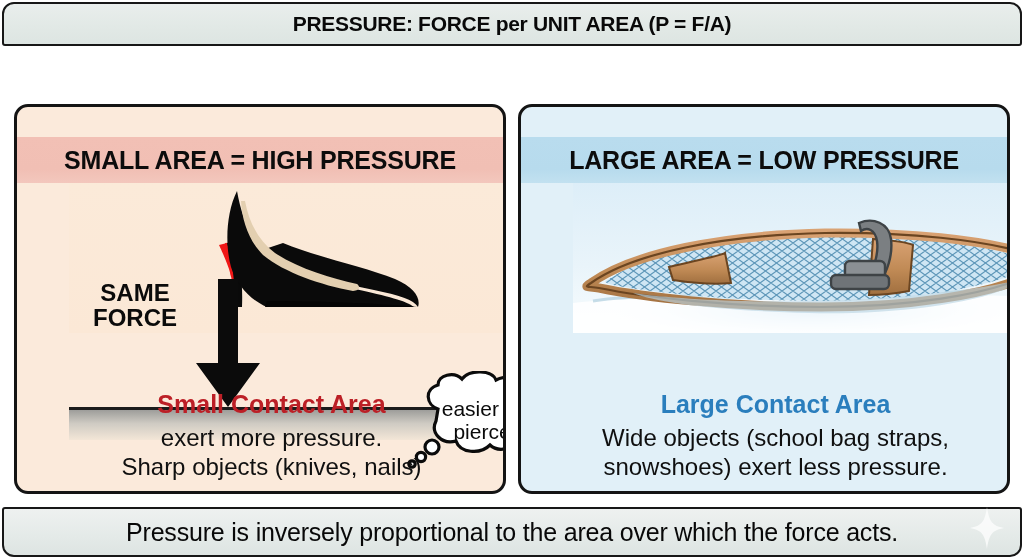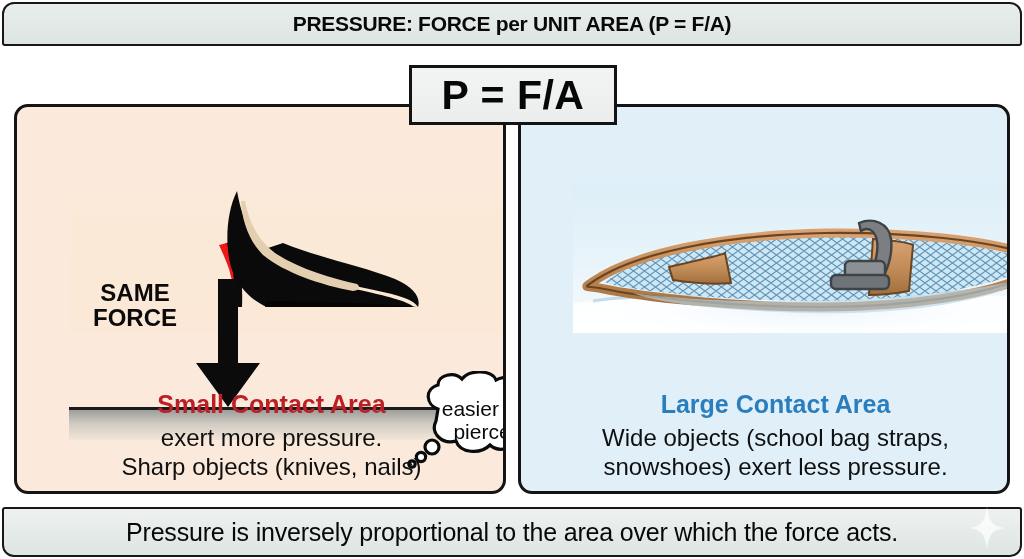--- a/index.html
+++ b/index.html
@@ -151,26 +151,26 @@
 </style>
 </head>
 <body>
 
 <div id="root">
 
   <div class="title-bar">
     <div class="txt">PRESSURE: FORCE per UNIT AREA (P = F/A)</div>
   </div>
 
-  <div class="formula-box">
-    <div class="txt">P = F/A</div>
-  </div>
 
   <div class="panel" id="panel-left">
 
+    <div class="panel-head">
+      <div class="txt">SMALL AREA = HIGH PRESSURE</div>
+    </div>
 
     <div class="illus">
 
       <div class="ground"></div>
       <div class="ground-shade"></div>
 
       <svg width="492" height="150" style="position:absolute;left:0;top:0;">
         <defs>
           <radialGradient id="glowRed" cx="50%" cy="50%" r="50%">
             <stop offset="0%" stop-color="#ff0d0d" stop-opacity="0.95"></stop>
@@ -236,20 +236,23 @@
       <div class="contact-title" id="contact-left">Small Contact Area</div>
       <div class="contact-desc">
         <div>exert more pressure.</div>
         <div>Sharp objects (knives, nails)</div>
       </div>
     </div>
   </div>
 
   <div class="panel" id="panel-right">
 
+    <div class="panel-head">
+      <div class="txt">LARGE AREA = LOW PRESSURE</div>
+    </div>
 
     <div class="illus">
 
       <svg width="492" height="150" style="position:absolute;left:0;top:0;">
         <defs>
           <radialGradient id="snowGlow" cx="50%" cy="50%" r="50%">
             <stop offset="0%" stop-color="#2f8fd0" stop-opacity="0.55"></stop>
             <stop offset="60%" stop-color="#8fc8e8" stop-opacity="0.22"></stop>
             <stop offset="100%" stop-color="#ffffff" stop-opacity="0"></stop>
           </radialGradient>

